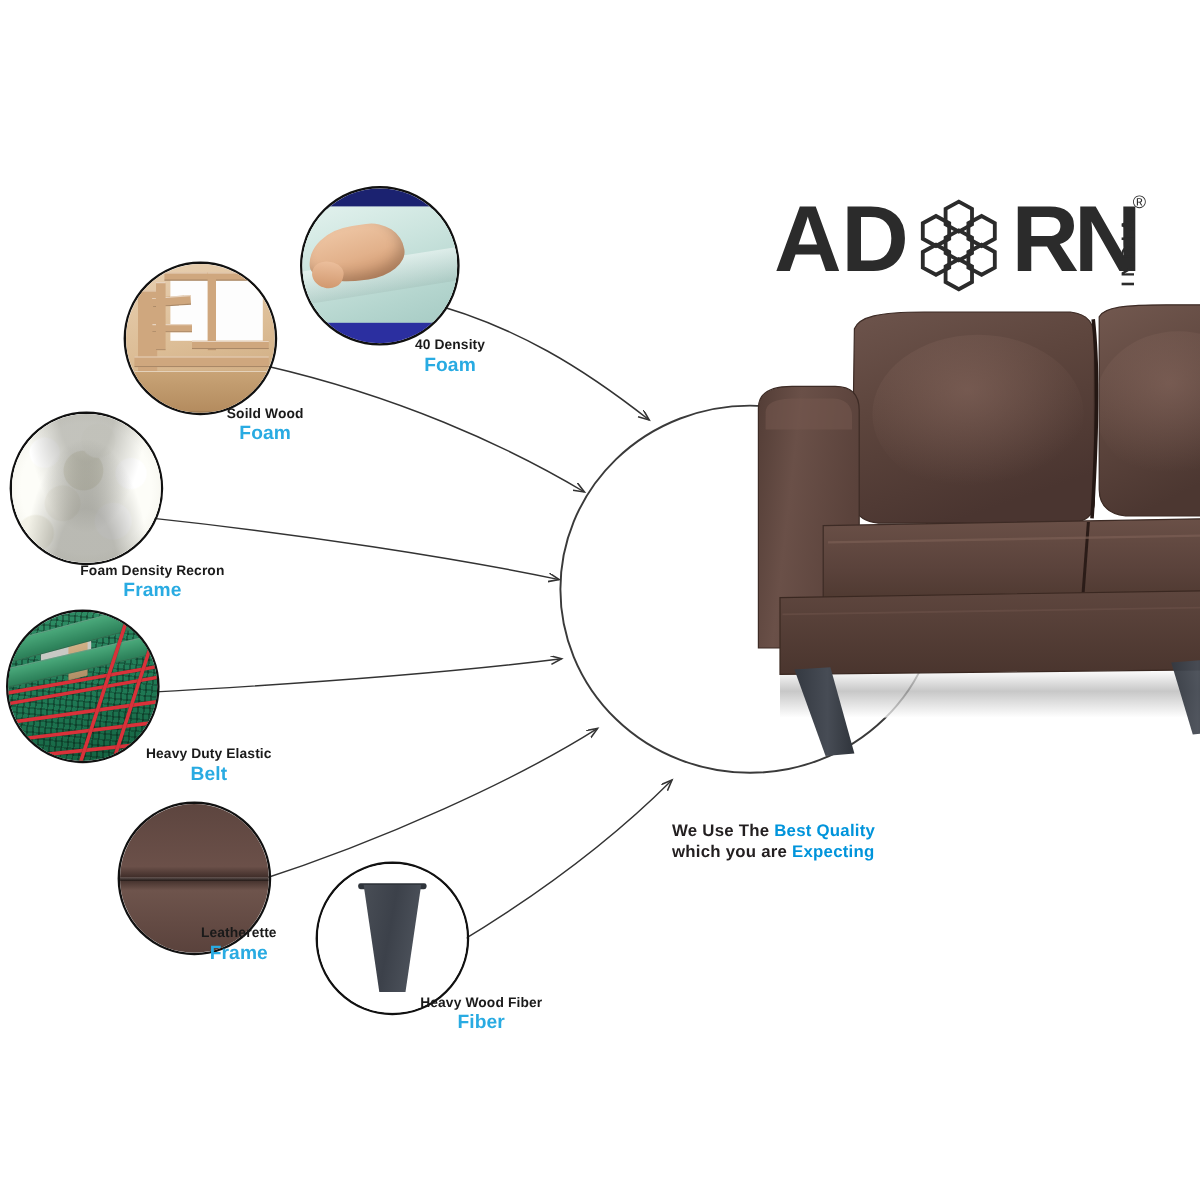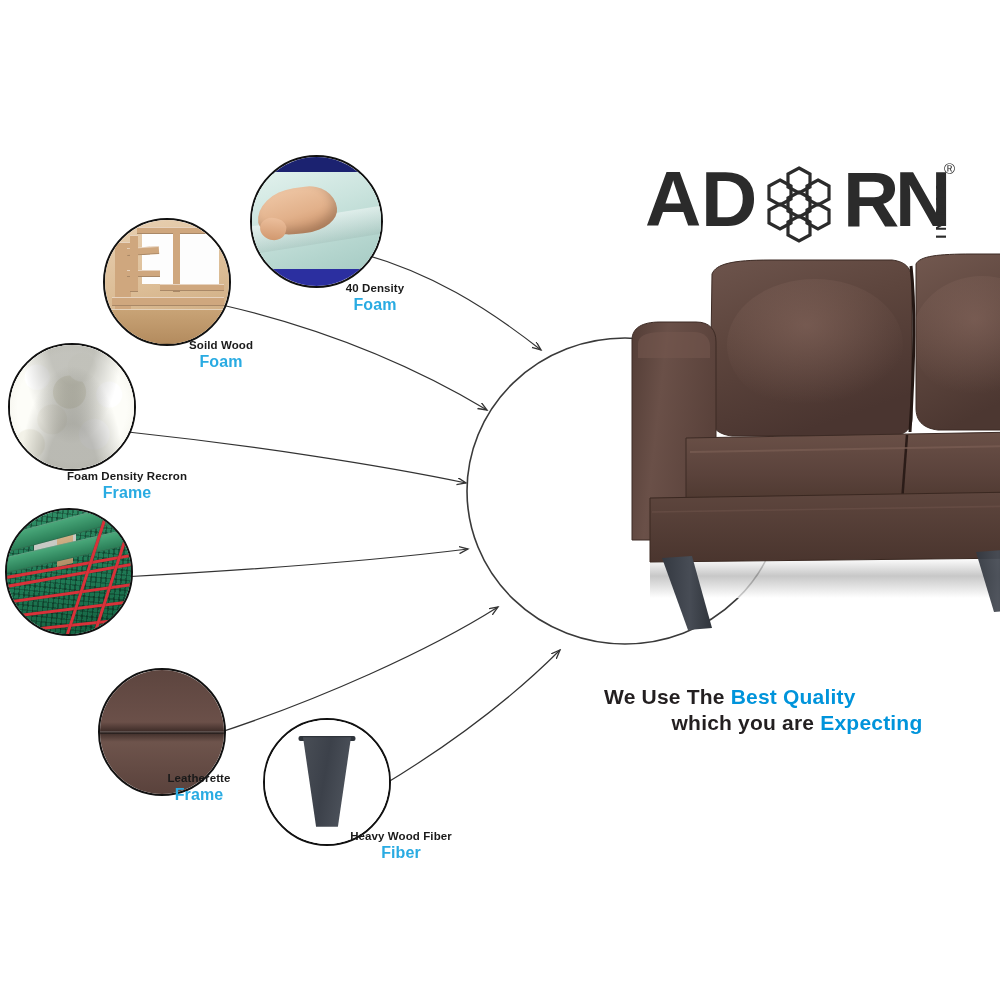--- a/index.html
+++ b/index.html
@@ -185,24 +185,24 @@
   .hexgrid { position:absolute; left:108px; top:4px; width:92px; height:80px; }
 
   
   #sofa { position:absolute; left:620px; top:240px; width:400px; height:400px; }
 
   
   #tagline {
     position:absolute; left:560px; top:684px; width:430px;
   }
   .tag-line {
-    font-size: 21px; font-weight: bold; color:#231f20;
-    letter-spacing:.2px; line-height:1.22;margin-left:44px;
-  }
-  .tag-line.r { text-align:center; }
+    font-size: 14px; font-weight: bold; color:#231f20;
+    letter-spacing:.2px; line-height:1.22;
+  }
+  .tag-line.r { text-align:left; }
   .tag-blue { color:#0094DB; }
 </style>
 </head>
 <body>
 
 <div id="stage">
 
   <svg id="connectors" viewBox="0 0 1000 1000">
     <defs>
       <marker id="arrow" markerWidth="9" markerHeight="9" refX="7.5" refY="3" orient="auto">
@@ -272,20 +272,24 @@
       <div class="belt-strap" style="left:-8%; top:26%; width:120%; height:11%; transform:rotate(-13deg);"></div>
       <div class="belt-red" style="top:44%; transform:rotate(-10deg);"></div>
       <div class="belt-red" style="top:52%; transform:rotate(-10deg);"></div>
       <div class="belt-red" style="top:66%; transform:rotate(-8deg);"></div>
       <div class="belt-red" style="top:79%; transform:rotate(-7deg);"></div>
       <div class="belt-red" style="top:92%; transform:rotate(-6deg);"></div>
       <div class="belt-red" style="top:-10%; left:62%; width:3px; height:130%; transform:rotate(18deg);"></div>
       <div class="belt-red" style="top:-10%; left:84%; width:3px; height:130%; transform:rotate(18deg);"></div>
     </div>
   </div>
+  <div class="label" style="left:100px; top:623px; width:148px;">
+    <span class="l1">Heavy Duty Elastic</span>
+    <span class="l2">Belt</span>
+  </div>
 
   <div class="feat-circle" style="left:98px; top:668px; width:128px; height:128px;">
     <div class="feat-inner sw-leather">
       <div class="leather-seam"></div>
     </div>
   </div>
   <div class="label" style="left:146px; top:772px; width:106px;text-align:center;">
     <span class="l1">Leatherette</span>
     <span class="l2">Frame</span>
   </div>

